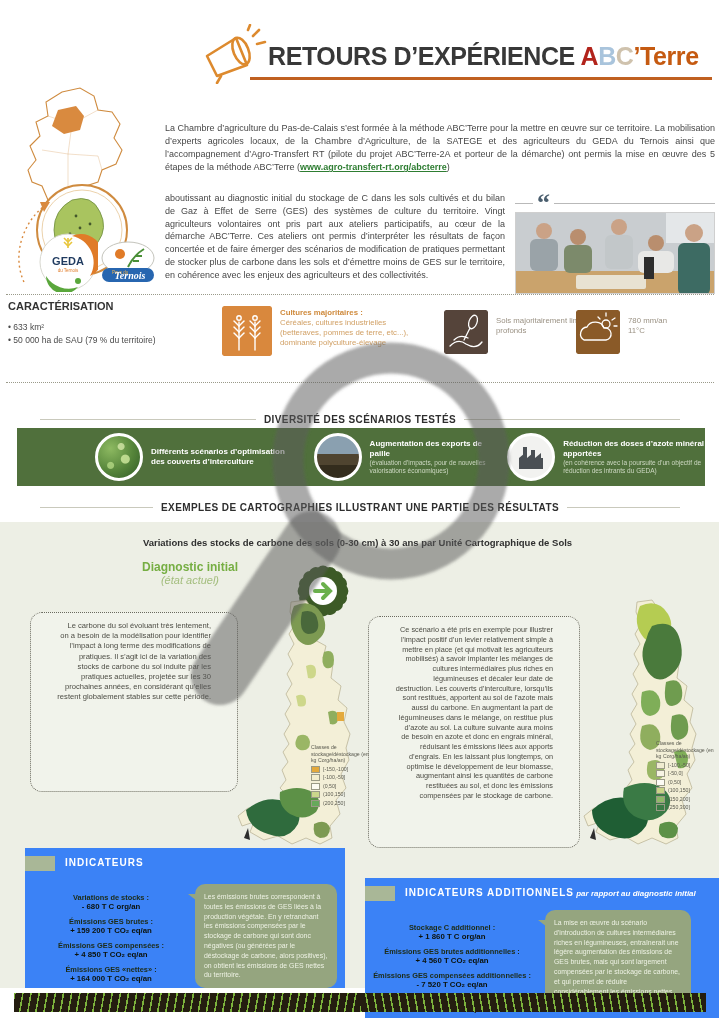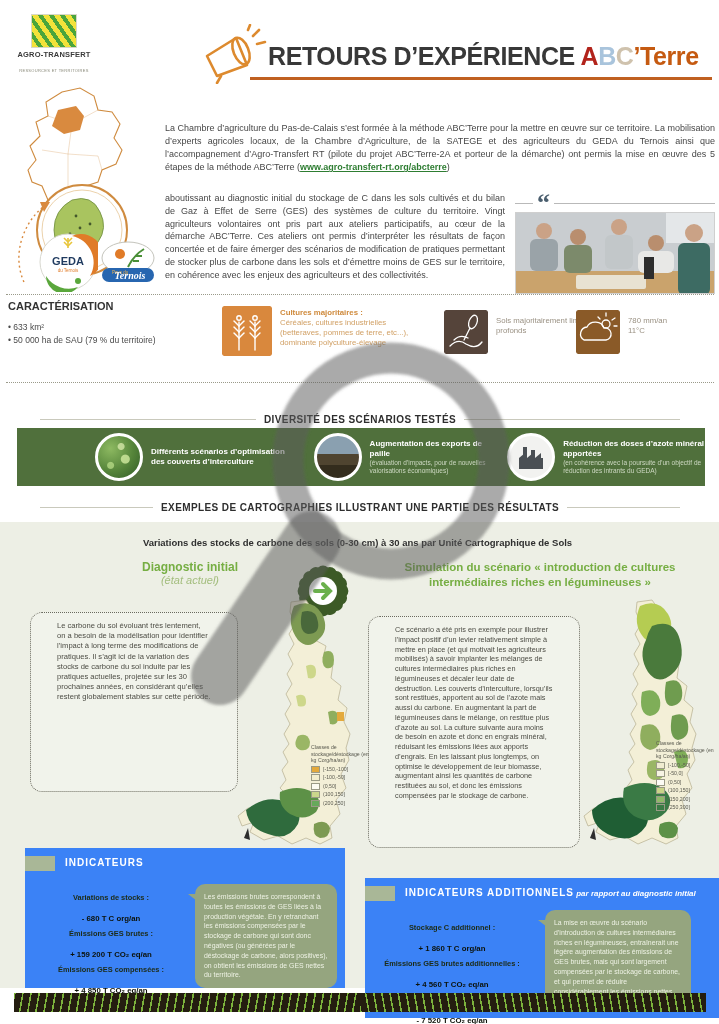--- a/index.html
+++ b/index.html
@@ -68,40 +68,40 @@
 
   
   .panel{left:0;top:522px;width:719px;height:466px;background:#edefe5;}
   .maps-sub{left:0;top:537px;width:715px;text-align:center;font-size:9.5px;font-weight:bold;color:#2f2f2f;}
   .lhead{left:90px;top:560px;width:200px;text-align:center;}
   .lhead .h{font-size:12px;font-weight:bold;color:#76ae43;}
   .lhead .s{font-size:11px;font-style:italic;color:#a3bd7d;}
   .rhead{left:385px;top:560px;width:310px;text-align:center;font-size:11.5px;font-weight:bold;color:#76ae43;line-height:1.3;}
   .gear{left:290px;top:558px;}
   .notebox{border:1.3px dotted #6a6a5e;border-radius:12px;background:rgba(255,255,255,.25);
-           font-size:7.6px;line-height:1.34;color:#4c4c44;padding:8px 26px;}
+           font-size:7.6px;line-height:1.34;color:#4c4c44;text-align:right;padding:8px 26px;}
   .lnote{left:30px;top:612px;width:208px;height:180px;}
   .rnote{left:368px;top:616px;width:212px;height:232px;font-size:7.3px;}
   .legend{font-size:5.2px;color:#5a5a50;line-height:1.25;}
   .legend .lt{margin-bottom:2px;}
   .legend .li{display:flex;align-items:center;gap:3px;margin-top:1.5px;}
   .legend .sw{width:9px;height:7px;border:.5px solid #9a9a86;flex:0 0 9px;}
   .leg-l{left:311px;top:744px;width:62px;}
   .leg-r{left:656px;top:740px;width:62px;}
 
   
   .gpanel{background:#3b82f6;}
   .gp-l{left:25px;top:848px;width:320px;height:140px;}
   .gp-r{left:365px;top:878px;width:384px;height:140px;}
   .gtab{position:absolute;left:0;top:8px;width:30px;height:15px;background:#a9b797;}
   .gtitle{position:absolute;left:40px;top:9px;font-size:10px;font-weight:bold;color:#fff;letter-spacing:1px;}
   .gtitle i{font-size:8px;letter-spacing:0;text-transform:none;}
   .grows{position:absolute;top:40px;text-align:center;}
   .grows .lab{font-size:7.4px;font-weight:bold;color:#1d2b15;line-height:1.25;margin-top:5px;}
-  .grows .val{font-size:7.8px;font-weight:bold;color:#0c120a;line-height:1.25;margin-top:12px;}
+  .grows .val{font-size:7.8px;font-weight:bold;color:#0c120a;line-height:1.25;}
   .gl-rows{left:6px;width:160px;}
   .gr-rows{left:2px;width:170px;}
   .bubble{position:absolute;background:#95a57f;border-radius:10px;color:#eef2e4;
           font-size:6.9px;line-height:1.42;padding:8px 9px;text-align:left;}
   .bubble::before{content:"";position:absolute;left:-7px;top:10px;width:0;height:0;
           border-top:7px solid #95a57f;border-left:9px solid transparent;}
   .bub-l{left:170px;top:36px;width:142px;}
   .bub-r{left:180px;top:32px;width:146px;}
 
   
@@ -111,25 +111,20 @@
   .field .fr{right:0;background:repeating-linear-gradient(80deg,#7cb23c 0 1.6px,#241d10 1.6px 8px);}
 
   
   .watermark{left:0;top:0;width:719px;height:1024px;pointer-events:none;z-index:60;}
 </style>
 </head>
 <body>
 
 <div class="poster">
 
-  <div class="abs logo">
-    <div class="logo-stripes"></div>
-    <div class="logo-title">AGRO-TRANSFERT</div>
-    <div class="logo-sub">RESSOURCES ET TERRITOIRES</div>
-  </div>
 
   <svg class="abs" style="left:196px;top:24px" width="72" height="60" viewBox="0 0 72 60">
     <g fill="none" stroke="#dd8a2e" stroke-width="2.6" stroke-linejoin="round" stroke-linecap="round">
       <path d="M11,32 L40,14 L51,41 L21,52 Z"></path>
       <ellipse cx="45" cy="27" rx="7.5" ry="14" transform="rotate(-22 45 27)"></ellipse>
       <path d="M25,52 L21,59"></path>
       <path d="M57,12 L63,6"></path>
         <path d="M61,20 L69,18"></path>
         <path d="M52,6 L54,1"></path>
     </g>
@@ -323,21 +318,20 @@
     <div class="ln"></div>
   </div>
 
   <div class="abs panel"></div>
   <div class="abs maps-sub">Variations des stocks de carbone des sols (0-30 cm) à 30 ans par Unité Cartographique de Sols</div>
 
   <div class="abs lhead">
     <div class="h">Diagnostic initial</div>
     <div class="s">(état actuel)</div>
   </div>
-  <div class="abs rhead">Simulation du scénario « introduction de cultures intermédiaires riches en légumineuses  »</div>
 
   <svg class="abs gear" width="66" height="66" viewBox="0 0 66 66">
     <g fill="#3c5a26">
       <rect x="13" y="13" width="40" height="40" rx="7"></rect>
       <rect x="13" y="13" width="40" height="40" rx="7" transform="rotate(45 33 33)"></rect>
       <rect x="13" y="13" width="40" height="40" rx="7" transform="rotate(22 33 33)"></rect>
       <rect x="13" y="13" width="40" height="40" rx="7" transform="rotate(67 33 33)"></rect>
     </g>
     <circle cx="33" cy="33" r="14" fill="#fff"></circle>
     <g stroke="#6ab04c" stroke-width="4" fill="none" stroke-linecap="round">

